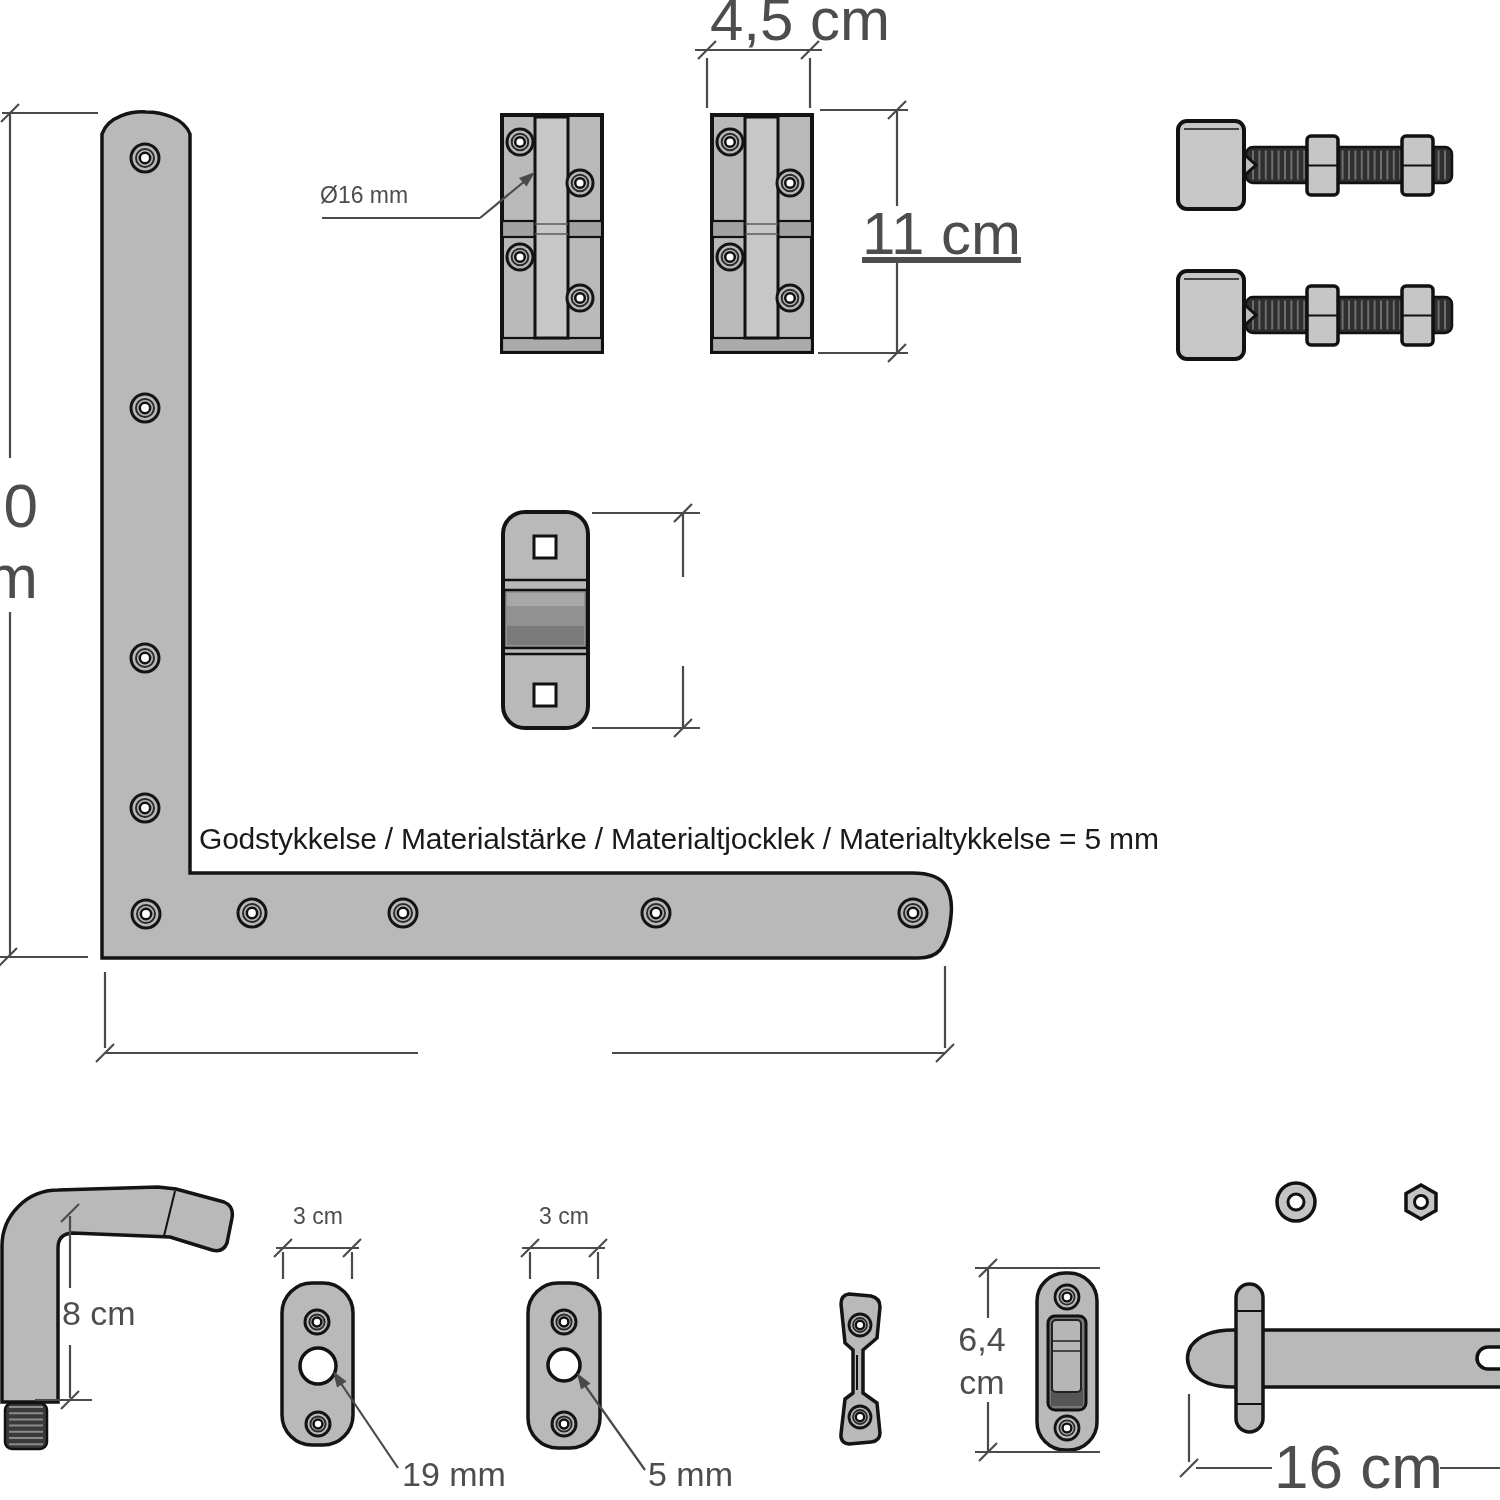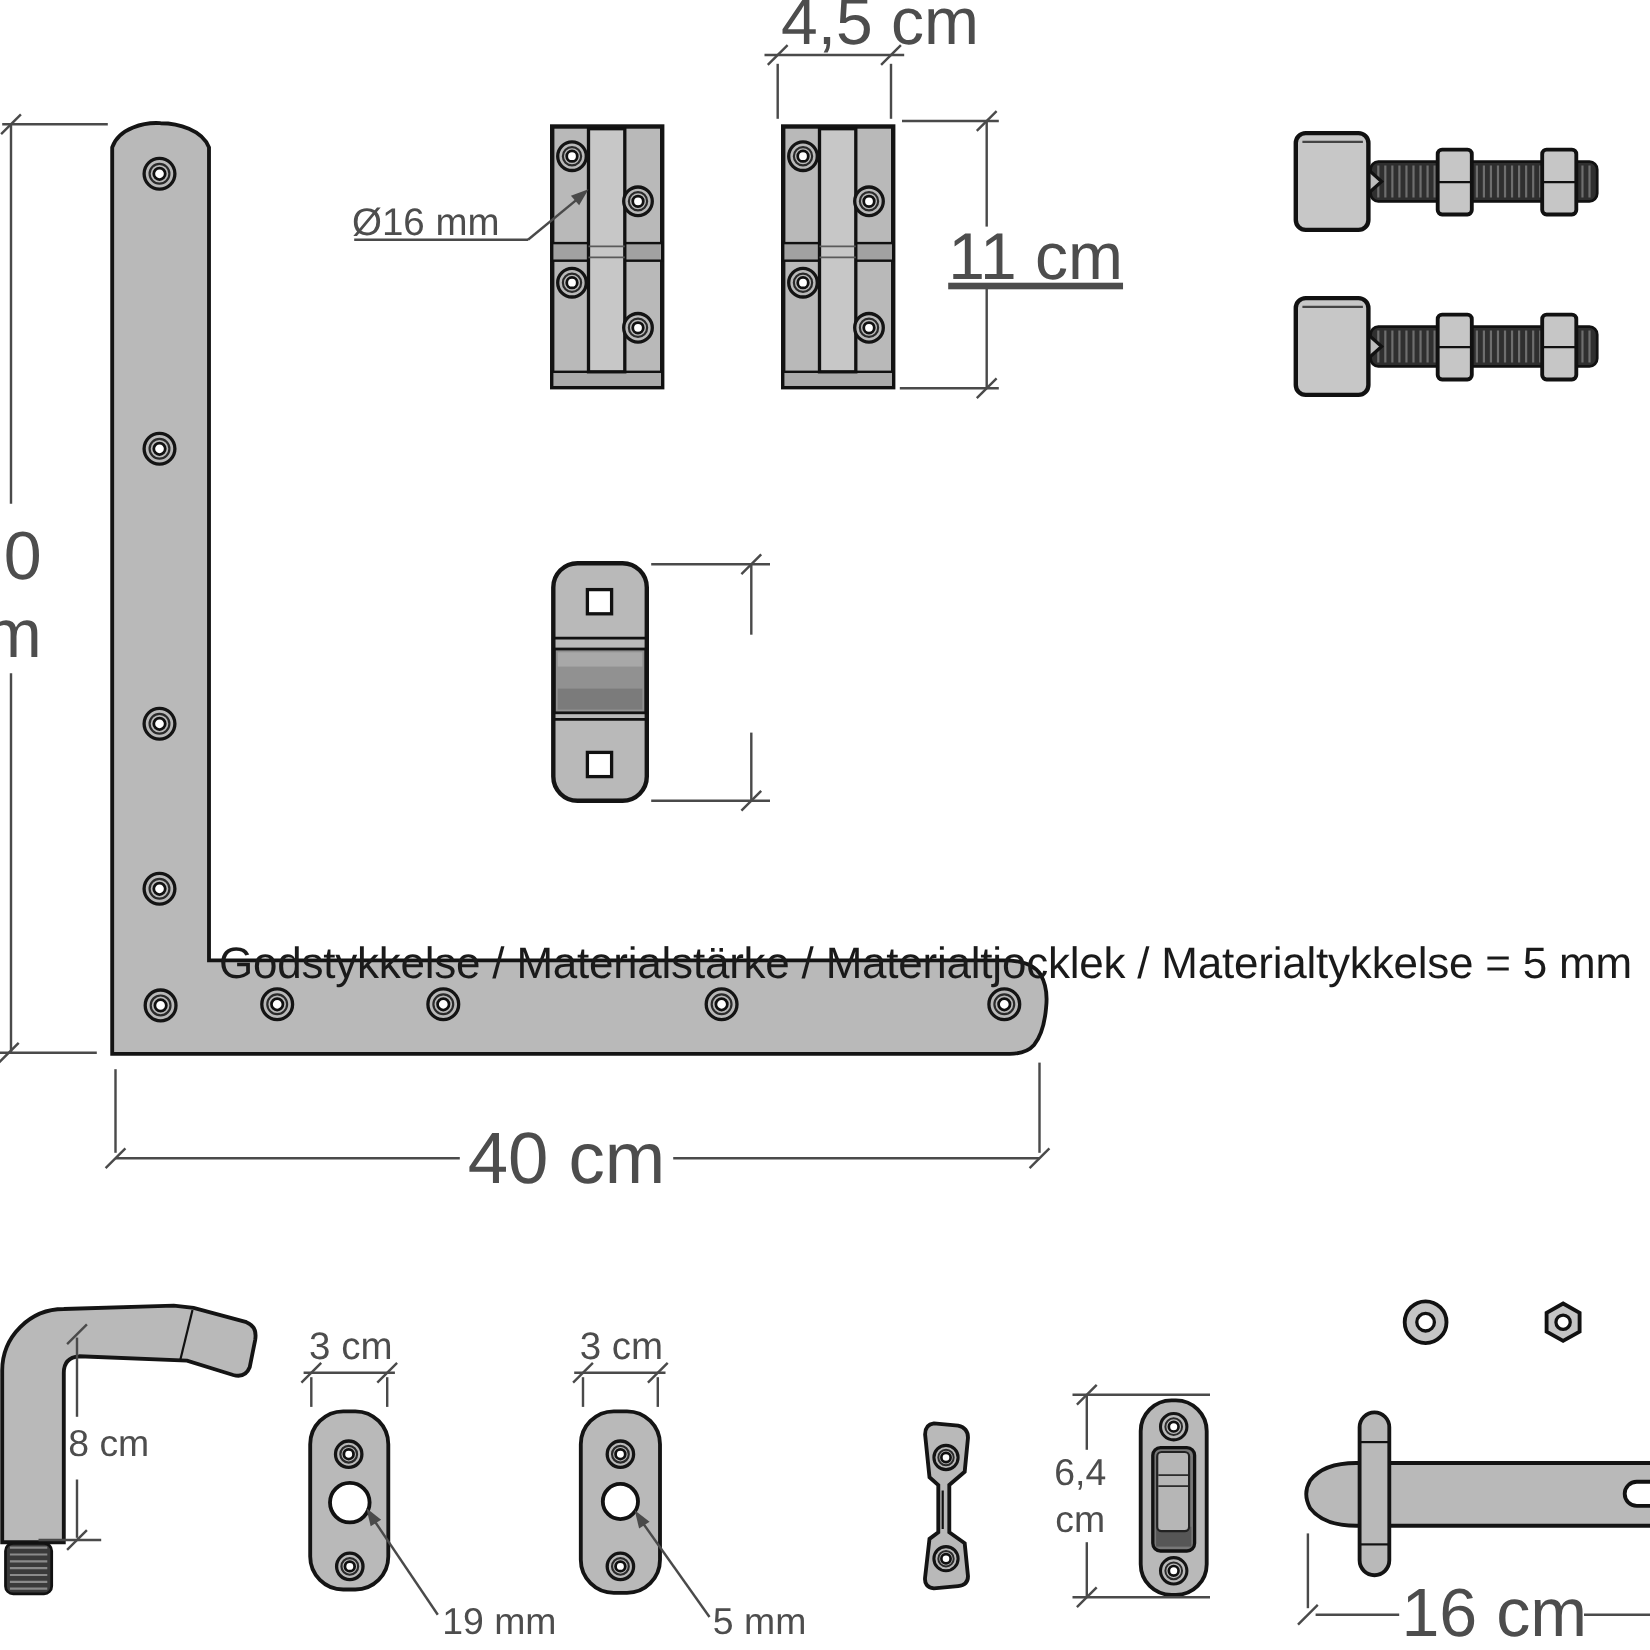--- a/index.html
+++ b/index.html
@@ -9,23 +9,23 @@
   html,body{margin:0;padding:0;background:var(--background);}
   #canvas{position:relative;width:1500px;height:1500px;overflow:hidden;background:var(--background);
           font-family:"Liberation Sans",sans-serif;}
   #drawing{position:absolute;left:0;top:0;}
   .part{fill:var(--part-fill);stroke:var(--part-outline);}
   .dim{stroke:var(--dim-line);fill:none;stroke-width:2.2px;}
   .dimfill{fill:var(--dim-line);stroke:none;}
   .lbl{position:absolute;color:var(--dim-text);white-space:nowrap;line-height:1.12;}
   .xl{font-size:62px;}
   .lg{font-size:60px;}
-  .md{font-size:35px;}
+  .md{font-size:23px;}
   .sm{font-size:34px;}
-  .note{font-size:40px;color:var(--note-text);letter-spacing:-0.2px;margin-top:32px;}
+  .note{font-size:30px;color:var(--note-text);letter-spacing:-0.2px;}
   .center{text-align:center;}
   .right{text-align:right;}
 </style>
 </head>
 <body>
 
 <div id="canvas">
 
 <svg id="drawing" width="1500" height="1500" viewBox="0 0 1500 1500">
 
@@ -357,21 +357,20 @@
 </svg>
 
 <div class="lbl lg center" style="left:700px;top:-14px;width:200px;">4,5 cm</div>
 <div class="lbl lg" style="left:862px;top:200px;text-decoration:underline;">11 cm</div>
 <div class="lbl md" style="left:320px;top:183px;">Ø16 mm</div>
 <div class="lbl xl right" style="left:-70px;top:470px;width:108px;line-height:71px;">
   <div>0</div>
   <div>m</div>
 </div>
 <div class="lbl note" style="left:199px;top:822px;">Godstykkelse / Materialstärke / Materialtjocklek / Materialtykkelse = 5 mm</div>
-<div class="lbl center" style="left:420px;top:1016px;width:190px;font-size:66px;">40 cm</div>
 <div class="lbl sm" style="left:62px;top:1294px;">8 cm</div>
 <div class="lbl md center" style="left:281px;top:1204px;width:74px;">3 cm</div>
 <div class="lbl md center" style="left:527px;top:1204px;width:74px;">3 cm</div>
 <div class="lbl sm" style="left:402px;top:1455px;">19 mm</div>
 <div class="lbl sm" style="left:648px;top:1455px;">5 mm</div>
 <div class="lbl sm center" style="left:950px;top:1318px;width:64px;line-height:43px;">
   <div>6,4</div>
   <div>cm</div>
 </div>
 <div class="lbl xl" style="left:1274px;top:1432px;">16 cm</div>

